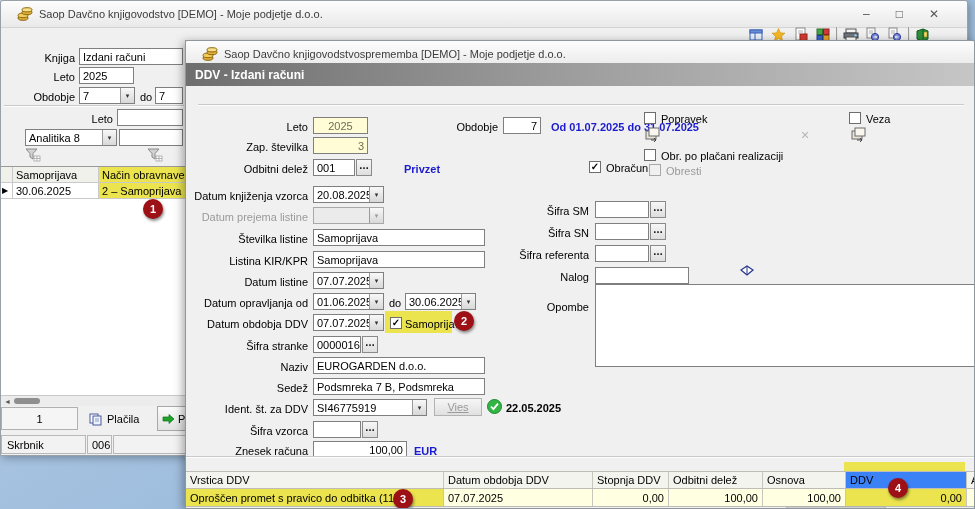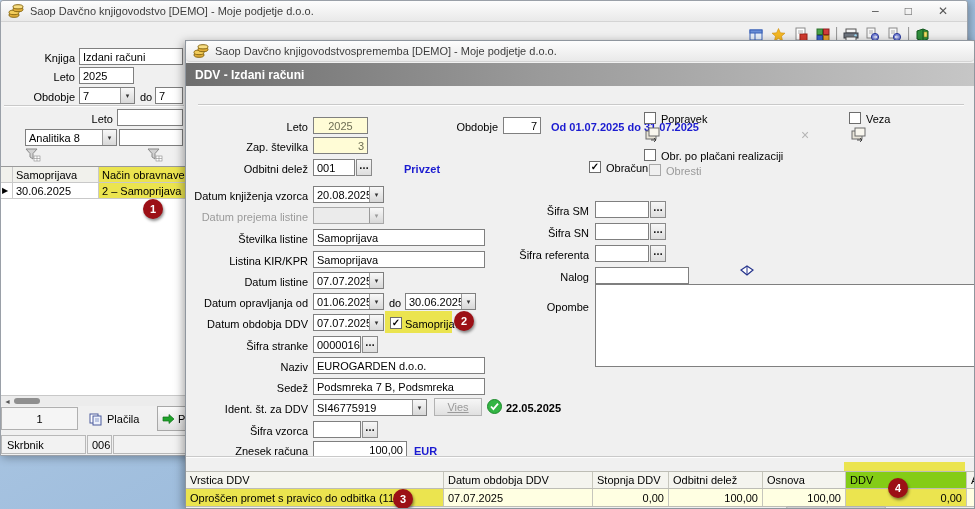--- a/index.html
+++ b/index.html
@@ -5,22 +5,22 @@
   * { margin:0; padding:0; box-sizing:border-box; }
   html,body { width:975px; height:509px; }
   body { font-family:"Liberation Sans",sans-serif; font-size:11px; color:#000; }
   #screen { position:relative; width:975px; height:509px; overflow:hidden;
             background:linear-gradient(150deg,#bcd2ea 0%,#9dbcdc 60%,#8fb2d6 100%); }
   .win { position:absolute; background:#f0f0f0; }
   #main-window { left:0; top:0; width:968px; height:456px; border:1px solid #9aa0a8;
                  border-radius:3px 3px 0 0; box-shadow:2px 2px 8px rgba(0,0,0,.3); }
   #child-window { left:185px; top:40px; width:790px; height:469px; border:1px solid #8f969e;
                   box-shadow:-2px 2px 9px rgba(0,0,0,.35); overflow:hidden; }
-  .titlebar { position:absolute; left:0; right:0; top:0; height:21px; display:flex; align-items:center;
-              gap:6px; padding:0 7px; background:linear-gradient(#fdfdfd,#e9e9e9); border-bottom:1px solid #d4d4d4;
+  .titlebar { position:absolute; left:0; right:0; top:0; height:27px; display:flex; align-items:center;
+              gap:6px; padding:0 16px; background:linear-gradient(#fdfdfd,#e9e9e9); border-bottom:1px solid #d4d4d4;
               border-radius:3px 3px 0 0; }
   .titlebar .t { color:#3c3c3c; white-space:nowrap; }
   .winctl { margin-left:auto; display:flex; gap:26px; padding-right:12px; color:#555; font-size:12px; }
   .winctl span { cursor:default; }
   .hdrbar { position:absolute; left:0; right:0; height:23px; display:flex; align-items:center; padding:0 9px;
             background:linear-gradient(90deg,#5c5c5c 0%,#8f8f8f 40%,#c2c2c2 75%,#dedede 100%);
             color:#fff; font-weight:bold; font-size:12px; }
   .lbl { position:absolute; height:16px; display:flex; align-items:center; justify-content:flex-end;
          white-space:nowrap; }
   .lbl.left { justify-content:flex-start; }
@@ -414,21 +414,21 @@
 
     <div class="mark" style="position:absolute; left:658px; top:421px; width:121px; height:10px;"></div>
 
     <div class="grid">
       <div class="grow ghead" style="border-top:1px solid #bdbdb5;">
         <div class="gc" style="width:258px;">Vrstica DDV</div>
         <div class="gc" style="width:149px;">Datum obdobja DDV</div>
         <div class="gc" style="width:76px;">Stopnja DDV</div>
         <div class="gc" style="width:94px;">Odbitni delež</div>
         <div class="gc" style="width:83px;">Osnova</div>
-        <div class="gc mark" style="width:121px; background:#84cc16;">DDV</div>
+        <div class="gc mark" style="width:121px; background:#3b82f6;">DDV</div>
         <div class="gc" style="width:30px;">Av</div>
       </div>
       <div class="grow gdata">
         <div class="gc mark" style="width:258px; background:#ebe44f;">Oproščen promet s pravico do odbitka (11)</div>
         <div class="gc" style="width:149px;">07.07.2025</div>
         <div class="gc num" style="width:76px;">0,00</div>
         <div class="gc num" style="width:94px;">100,00</div>
         <div class="gc num" style="width:83px;">100,00</div>
         <div class="gc num mark" style="width:121px; background:#ebe44f;">0,00</div>
         <div class="gc" style="width:30px;"></div>

